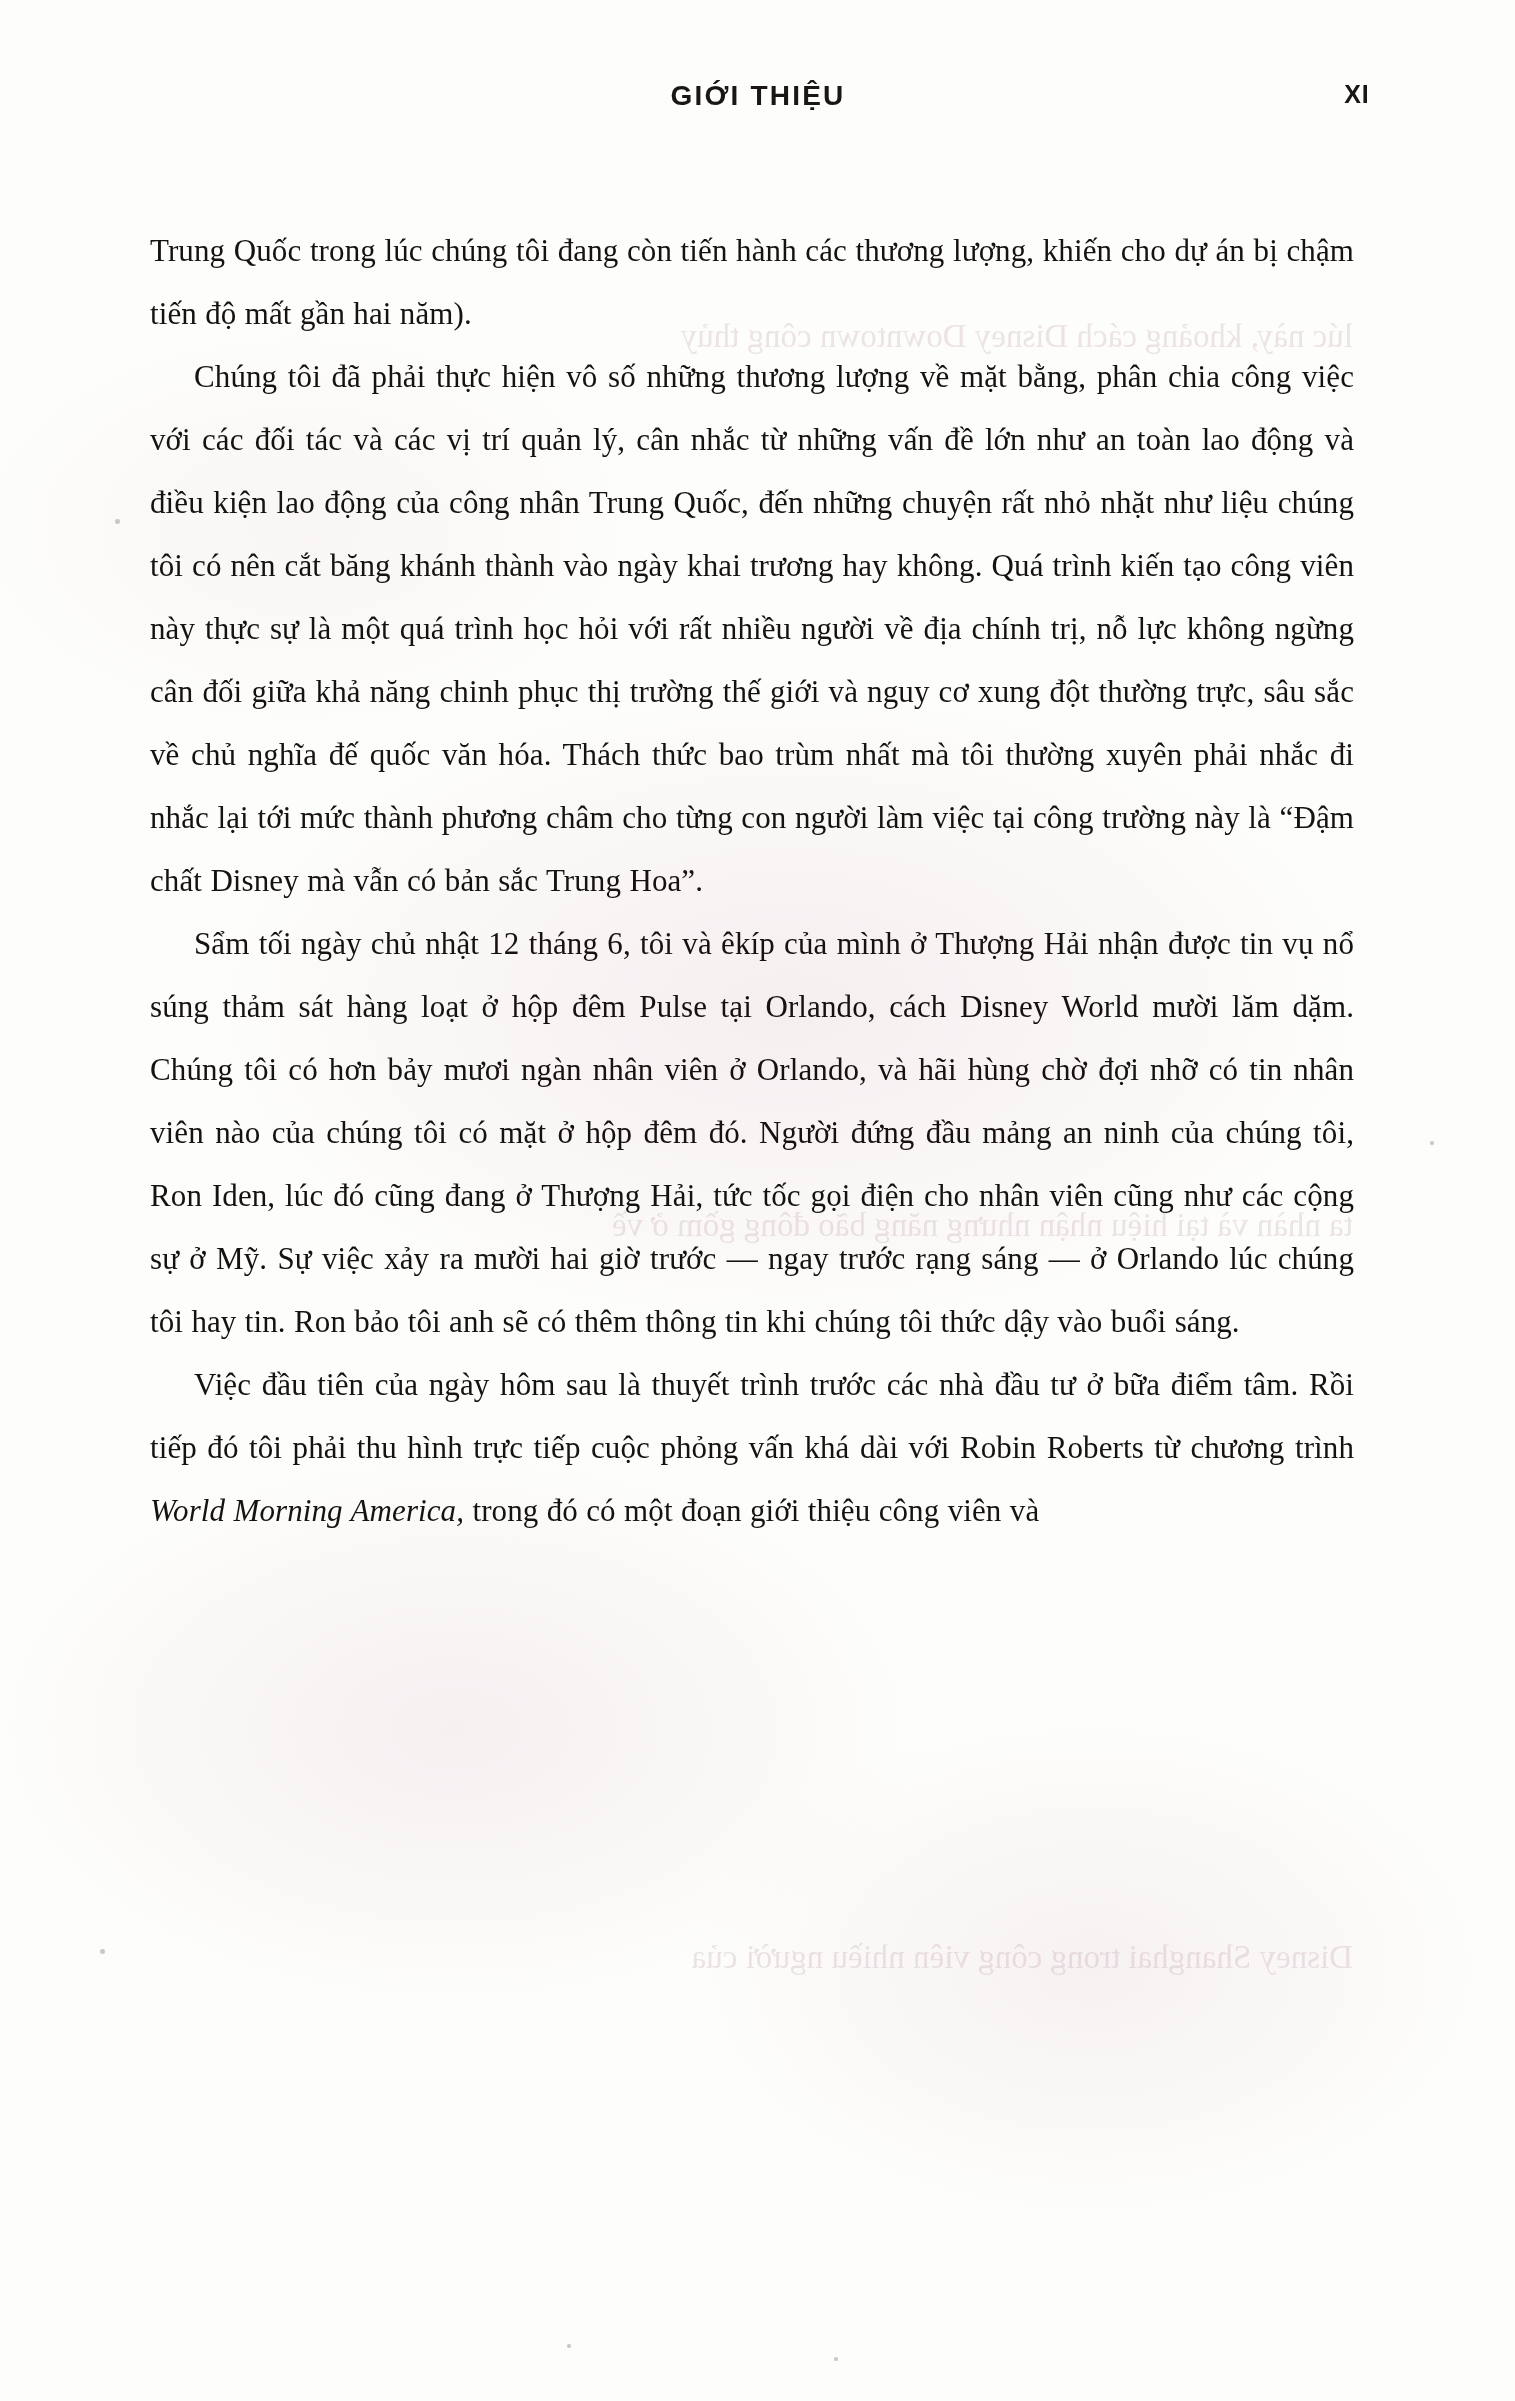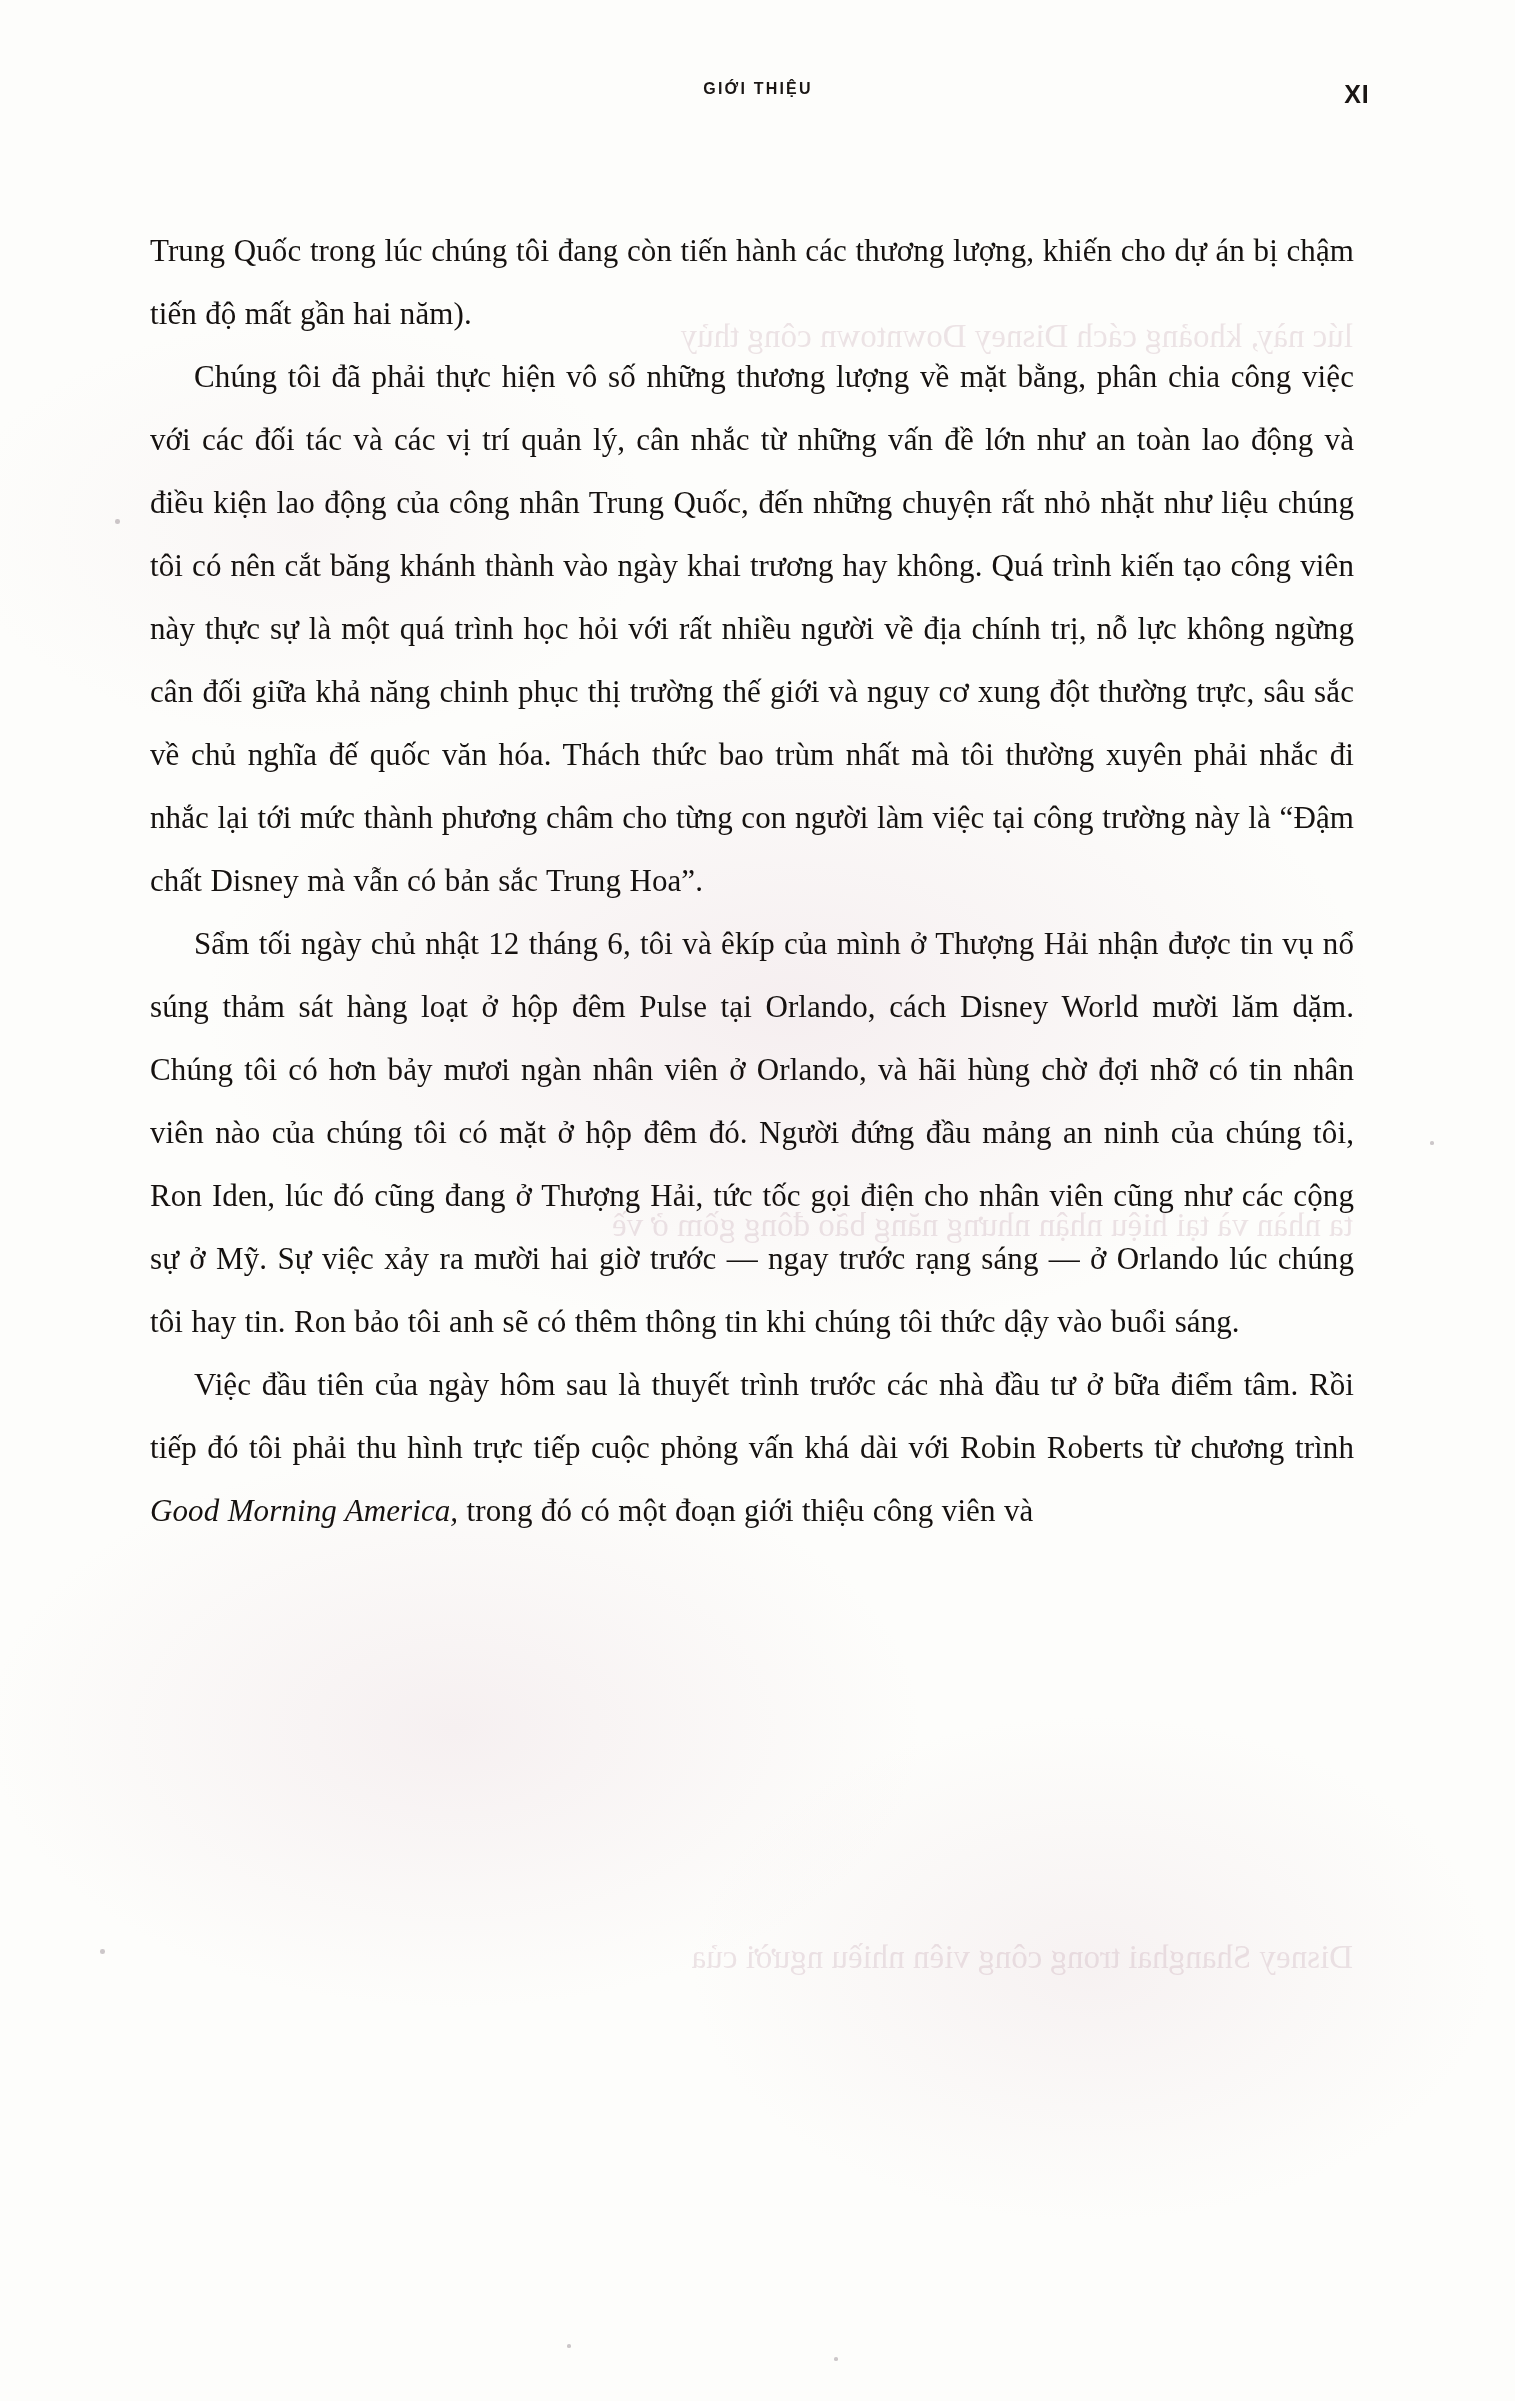--- a/index.html
+++ b/index.html
@@ -40,21 +40,21 @@
     left: 139px;
     right: 139px;
     height: 31.5px;
   }
   .running-head {
     position: absolute;
     left: 0;
     right: 0;
     text-align: center;
     font-family: "Liberation Sans", sans-serif;
-    font-size: 16px;
+    font-size: 28px;
     letter-spacing: 2.2px;
     font-weight: 600;
     color: #1a1614;
   }
   .folio {
     position: absolute;
     right: 7.4px;
     top: 0;
     font-family: "Liberation Sans", sans-serif;
     font-size: 25px;
@@ -125,21 +125,21 @@
 
   <div class="header">
     <div class="running-head">GIỚI THIỆU</div>
     <div class="folio">XI</div>
   </div>
 
   <div class="body-text">
     <p>Trung Quốc trong lúc chúng tôi đang còn tiến hành các thương lượng, khiến cho dự án bị chậm tiến độ mất gần hai năm).</p>
     <p class="indent">Chúng tôi đã phải thực hiện vô số những thương lượng về mặt bằng, phân chia công việc với các đối tác và các vị trí quản lý, cân nhắc từ những vấn đề lớn như an toàn lao động và điều kiện lao động của công nhân Trung Quốc, đến những chuyện rất nhỏ nhặt như liệu chúng tôi có nên cắt băng khánh thành vào ngày khai trương hay không. Quá trình kiến tạo công viên này thực sự là một quá trình học hỏi với rất nhiều người về địa chính trị, nỗ lực không ngừng cân đối giữa khả năng chinh phục thị trường thế giới và nguy cơ xung đột thường trực, sâu sắc về chủ nghĩa đế quốc văn hóa. Thách thức bao trùm nhất mà tôi thường xuyên phải nhắc đi nhắc lại tới mức thành phương châm cho từng con người làm việc tại công trường này là “Đậm chất Disney mà vẫn có bản sắc Trung Hoa”.</p>
     <p class="indent">Sẩm tối ngày chủ nhật 12 tháng 6, tôi và êkíp của mình ở Thượng Hải nhận được tin vụ nổ súng thảm sát hàng loạt ở hộp đêm Pulse tại Orlando, cách Disney World mười lăm dặm. Chúng tôi có hơn bảy mươi ngàn nhân viên ở Orlando, và hãi hùng chờ đợi nhỡ có tin nhân viên nào của chúng tôi có mặt ở hộp đêm đó. Người đứng đầu mảng an ninh của chúng tôi, Ron Iden, lúc đó cũng đang ở Thượng Hải, tức tốc gọi điện cho nhân viên cũng như các cộng sự ở Mỹ. Sự việc xảy ra mười hai giờ trước — ngay trước rạng sáng — ở Orlando lúc chúng tôi hay tin. Ron bảo tôi anh sẽ có thêm thông tin khi chúng tôi thức dậy vào buổi sáng.</p>
-    <p class="indent"><span>Việc đầu tiên của ngày hôm sau là thuyết trình trước các nhà đầu tư ở bữa điểm tâm. Rồi tiếp đó tôi phải thu hình trực tiếp cuộc phỏng vấn khá dài với Robin Roberts từ chương trình </span><span class="it">Good Morning America,</span><span> trong đó có một đoạn giới thiệu công viên và</span></p>
+    <p class="indent"><span>Việc đầu tiên của ngày hôm sau là thuyết trình trước các nhà đầu tư ở bữa điểm tâm. Rồi tiếp đó tôi phải thu hình trực tiếp cuộc phỏng vấn khá dài với Robin Roberts từ chương trình </span><span class="it">World Morning America,</span><span> trong đó có một đoạn giới thiệu công viên và</span></p>
   </div>
 
   <div class="speck" style="left:115px; top:519px; width:4.6px; height:4.6px;"></div>
   <div class="speck" style="left:1430px; top:1141px; width:3.7px; height:3.7px;"></div>
   <div class="speck" style="left:100px; top:1949px; width:4.6px; height:4.6px;"></div>
   <div class="speck" style="left:567px; top:2344px; width:3.7px; height:3.7px;"></div>
   <div class="speck" style="left:834px; top:2357px; width:3.7px; height:3.7px;"></div>
 
 </div>
 

